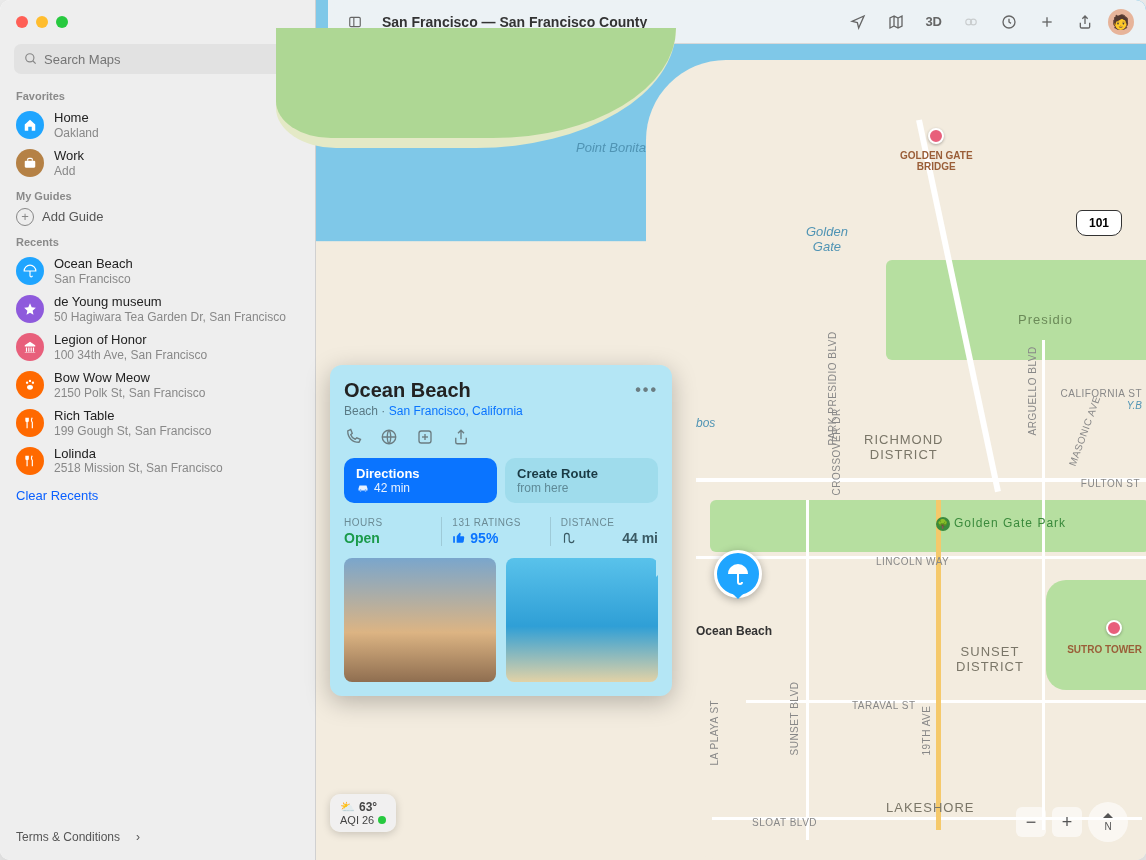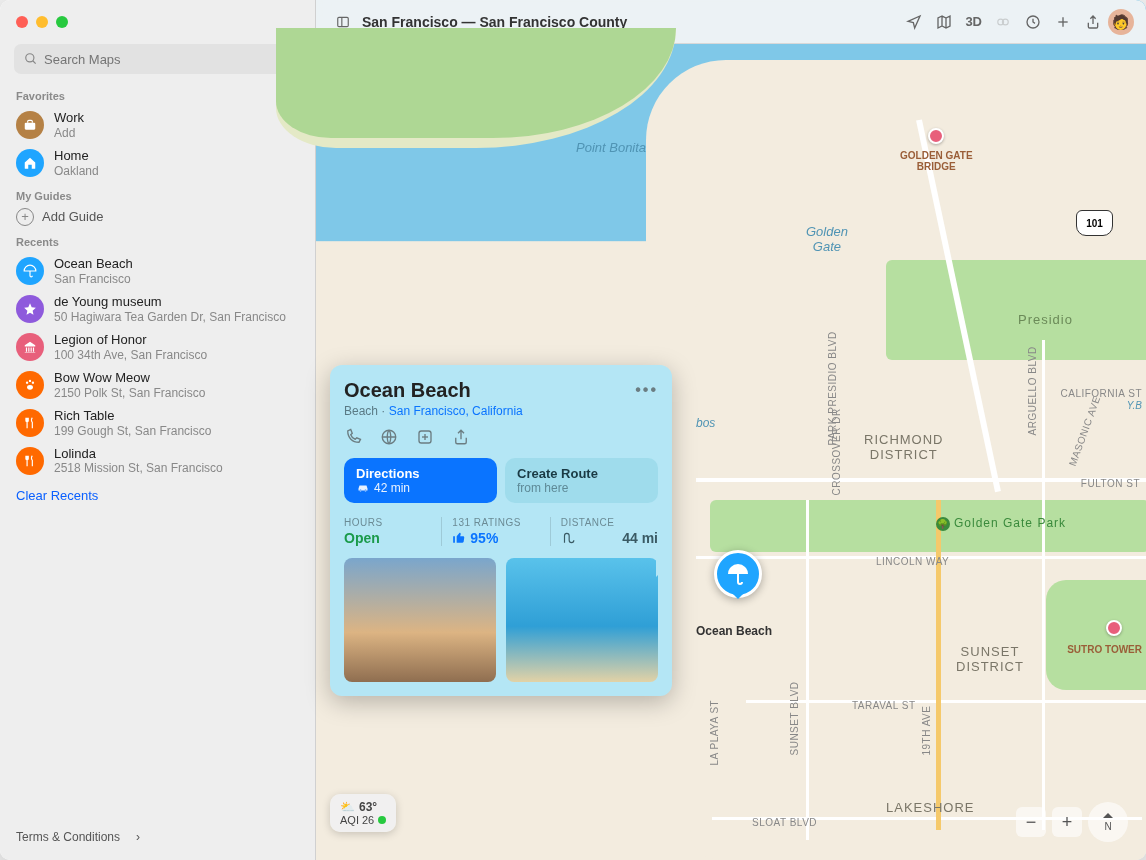--- a/index.html
+++ b/index.html
@@ -35,37 +35,37 @@
   
   .ic-blue    { background:#1fa5ff; color:#fff; }
   .ic-brown   { background:#b58145; color:#fff; }
   .ic-star    { background:#8e5adc; color:#fff; }
   .ic-museum  { background:#e85f7b; color:#fff; }
   .ic-paw     { background:#ff6900; color:#fff; }
   .ic-food    { background:#ff6900; color:#fff; }
 
   
   .map { flex:1; position:relative; background: linear-gradient(180deg,#7fc8e8 0%, #7fc8e8 28%, #f3ecdf 28.1%, #f3ecdf 100%); }
-  .map-toolbar { position:absolute; top:0; left:0; right:0; height:44px; background:rgba(245,245,245,.92); backdrop-filter:blur(8px); border-bottom:1px solid #d8d8d8; display:flex; align-items:center; padding:0 12px; }
+  .map-toolbar { position:absolute; top:0; left:12px; right:0; height:44px; background:rgba(245,245,245,.92); backdrop-filter:blur(8px); border-bottom:1px solid #d8d8d8; display:flex; align-items:center; padding:0 12px; gap:8px; }
   .tb-btn { width:30px; height:28px; border-radius:6px; display:flex; align-items:center; justify-content:center; color:#666; cursor:pointer;}
   .tb-btn.text { width:auto; padding:0 6px; font-weight:600; font-size:13px;}
   .title { font-weight:700; color:#333; font-size:14px; margin-left:4px;}
   .spacer { flex:1; }
   .avatar { width:26px; height:26px; border-radius:50%; background:#e7b49a; display:flex; align-items:center; justify-content:center; font-size:14px;}
 
   .scale { position:absolute; top:54px; left:18px; color:#5a5a5a; font-size:11px; }
   .scale .bar { width:120px; height:6px; border:1px solid #5a5a5a; border-top:none; margin-top:2px; position:relative;}
   .scale .ticks { display:flex; justify-content:space-between; }
   .land  { position:absolute; background:#f3ecdf; }
   .park  { position:absolute; background:#b6dfa0; border-radius:6px; }
   .road  { position:absolute; background:#fff; }
   .road-label{ position:absolute; font-size:10px; color:#888; letter-spacing:.5px; white-space:nowrap;}
   .district { position:absolute; color:#7a7668; font-size:13px; letter-spacing:1px; white-space:nowrap;}
   .sea-label { position:absolute; color:#5094b4; font-style:italic; font-size:13px; white-space:nowrap;}
-  .highway { position:absolute; width:37px; height:26px; background:#fff; border:1.5px solid #333; border-radius:6px 6px 10px 10px; display:flex; align-items:center; justify-content:center; font-size:10px; font-weight:700;}
+  .highway { position:absolute; width:46px; height:26px; background:#fff; border:1.5px solid #333; border-radius:6px 6px 10px 10px; display:flex; align-items:center; justify-content:center; font-size:12px; font-weight:700;}
   .poi-dot { position:absolute; width:16px; height:16px; border-radius:50%; border:2px solid #fff; box-shadow:0 1px 3px rgba(0,0,0,.3);}
   .poi-label{ position:absolute; font-size:10px; color:#9a5e38; font-weight:700; text-align:center; white-space:nowrap; line-height:1.1;}
   .map-pin { position:absolute; width:48px; height:48px; background:#1fa5ff; border:3px solid #fff; border-radius:50%; display:flex; align-items:center; justify-content:center; box-shadow:0 2px 8px rgba(0,0,0,.3);}
   .map-pin::after{ content:""; position:absolute; bottom:-12px; left:50%; transform:translateX(-50%); border:8px solid transparent; border-top-color:#1fa5ff; }
   .pin-name { position:absolute; font-size:12px; font-weight:700; color:#333; white-space:nowrap;}
 
   
   .card { position:absolute; left:14px; top:365px; width:342px; background:#b4e6f5; border-radius:12px; box-shadow:0 6px 24px rgba(0,0,0,.25); padding:14px; }
   .card-arrow { position:absolute; right:-12px; top:184px; width:0; height:0; border:14px solid transparent; border-left-color:#b4e6f5;}
   .card h2 { font-size:20px; font-weight:700; color:#222; }
@@ -122,40 +122,40 @@
             <circle cx="10" cy="10" r="7"></circle>
             <line x1="20" y1="20" x2="15" y2="15"></line>
           </svg>
         <input placeholder="Search Maps" style="">
       </div>
     </div>
 
     <div class="section-label">Favorites</div>
     <div class="list">
       <div class="li">
+        <div class="icon ic-blue">
+            <svg width="14" height="14" viewBox="0 0 24 24" fill="#fff">
+              <path d="M3 11l9-8 9 8v10a1 1 0 0 1-1 1h-5v-7h-6v7H4a1 1 0 0 1-1-1z"></path>
+            </svg>
+          </div>
+        <div class="txt">
+            <span class="name">Home</span>
+            <span class="sub">Oakland</span>
+          </div>
+      </div>
+      <div class="li">
         <div class="icon ic-brown">
             <svg width="14" height="14" viewBox="0 0 24 24" fill="#fff">
               <rect x="3" y="8" width="18" height="12" rx="2"></rect>
               <path d="M8 8V6a2 2 0 0 1 2-2h4a2 2 0 0 1 2 2v2" fill="none" stroke="#fff" stroke-width="2"></path>
             </svg>
           </div>
         <div class="txt">
             <span class="name">Work</span>
             <span class="sub">Add</span>
-          </div>
-      </div>
-      <div class="li">
-        <div class="icon ic-blue">
-            <svg width="14" height="14" viewBox="0 0 24 24" fill="#fff">
-              <path d="M3 11l9-8 9 8v10a1 1 0 0 1-1 1h-5v-7h-6v7H4a1 1 0 0 1-1-1z"></path>
-            </svg>
-          </div>
-        <div class="txt">
-            <span class="name">Home</span>
-            <span class="sub">Oakland</span>
           </div>
       </div>
     </div>
 
     <div class="section-label">My Guides</div>
     <div class="add-guide">
       <div class="plus">+</div>
       <span>Add Guide</span>
     </div>
 

